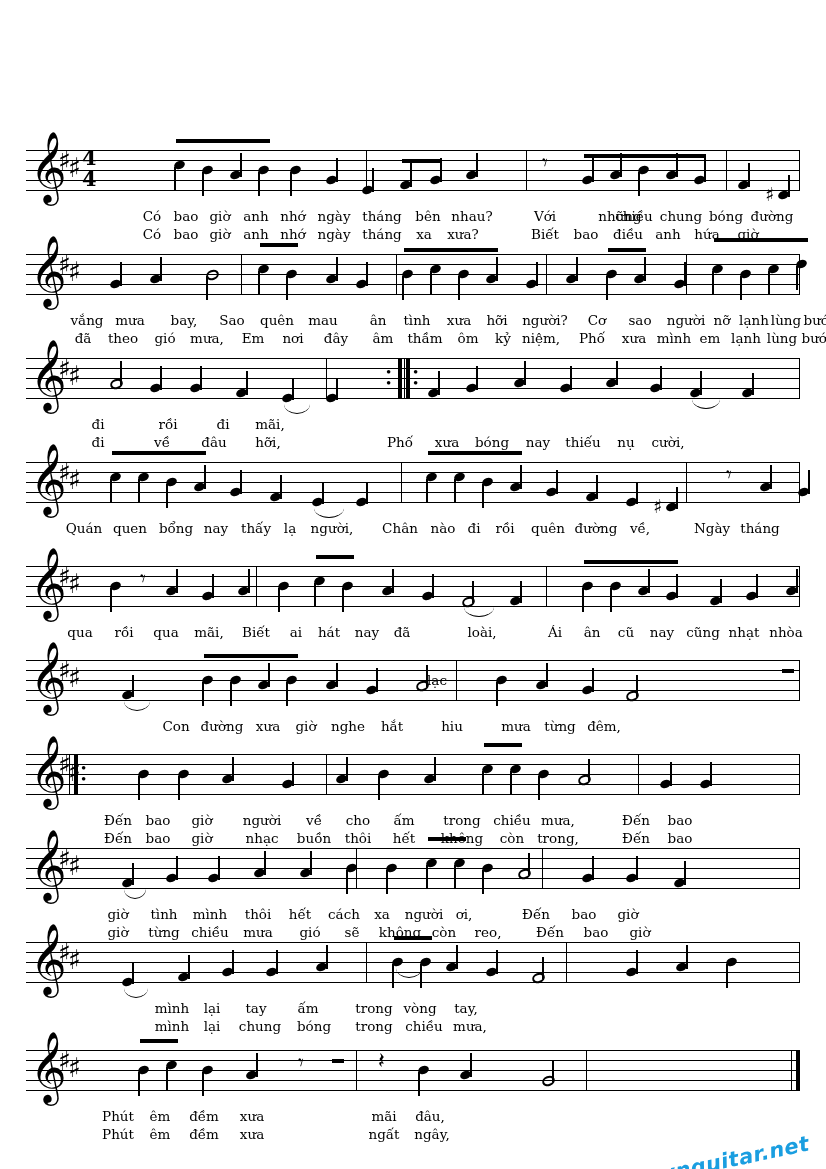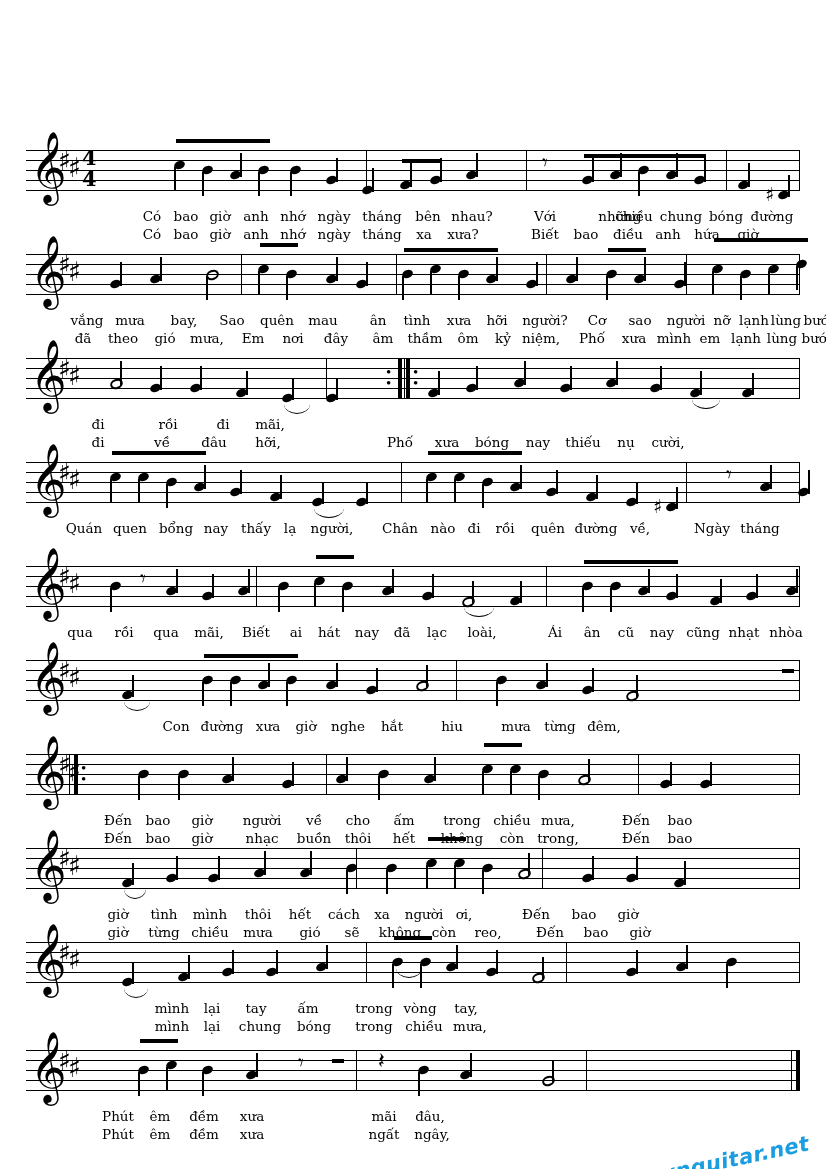--- a/index.html
+++ b/index.html
@@ -686,21 +686,21 @@
     <div class="lyricline" style="top:624px;">
       <div class="syl" style="left:54px;">qua</div>
       <div class="syl" style="left:98px;">rồi</div>
       <div class="syl" style="left:140px;">qua</div>
       <div class="syl" style="left:183px;">mãi,</div>
       <div class="syl" style="left:230px;">Biết</div>
       <div class="syl" style="left:270px;">ai</div>
       <div class="syl" style="left:303px;">hát</div>
       <div class="syl" style="left:341px;">nay</div>
       <div class="syl" style="left:376px;">đã</div>
-      <div class="syl" style="left:411px;">lạc</div>
+      <div class="syl" style="left:411px;margin-top:48px;">lạc</div>
       <div class="syl" style="left:456px;">loài,</div>
       <div class="syl" style="left:529px;">Ái</div>
       <div class="syl" style="left:566px;">ân</div>
       <div class="syl" style="left:600px;">cũ</div>
       <div class="syl" style="left:636px;">nay</div>
       <div class="syl" style="left:677px;">cũng</div>
       <div class="syl" style="left:718px;">nhạt</div>
       <div class="syl" style="left:760px;">nhòa</div>
     </div>
     <div class="lyricline" style="top:718px;">

